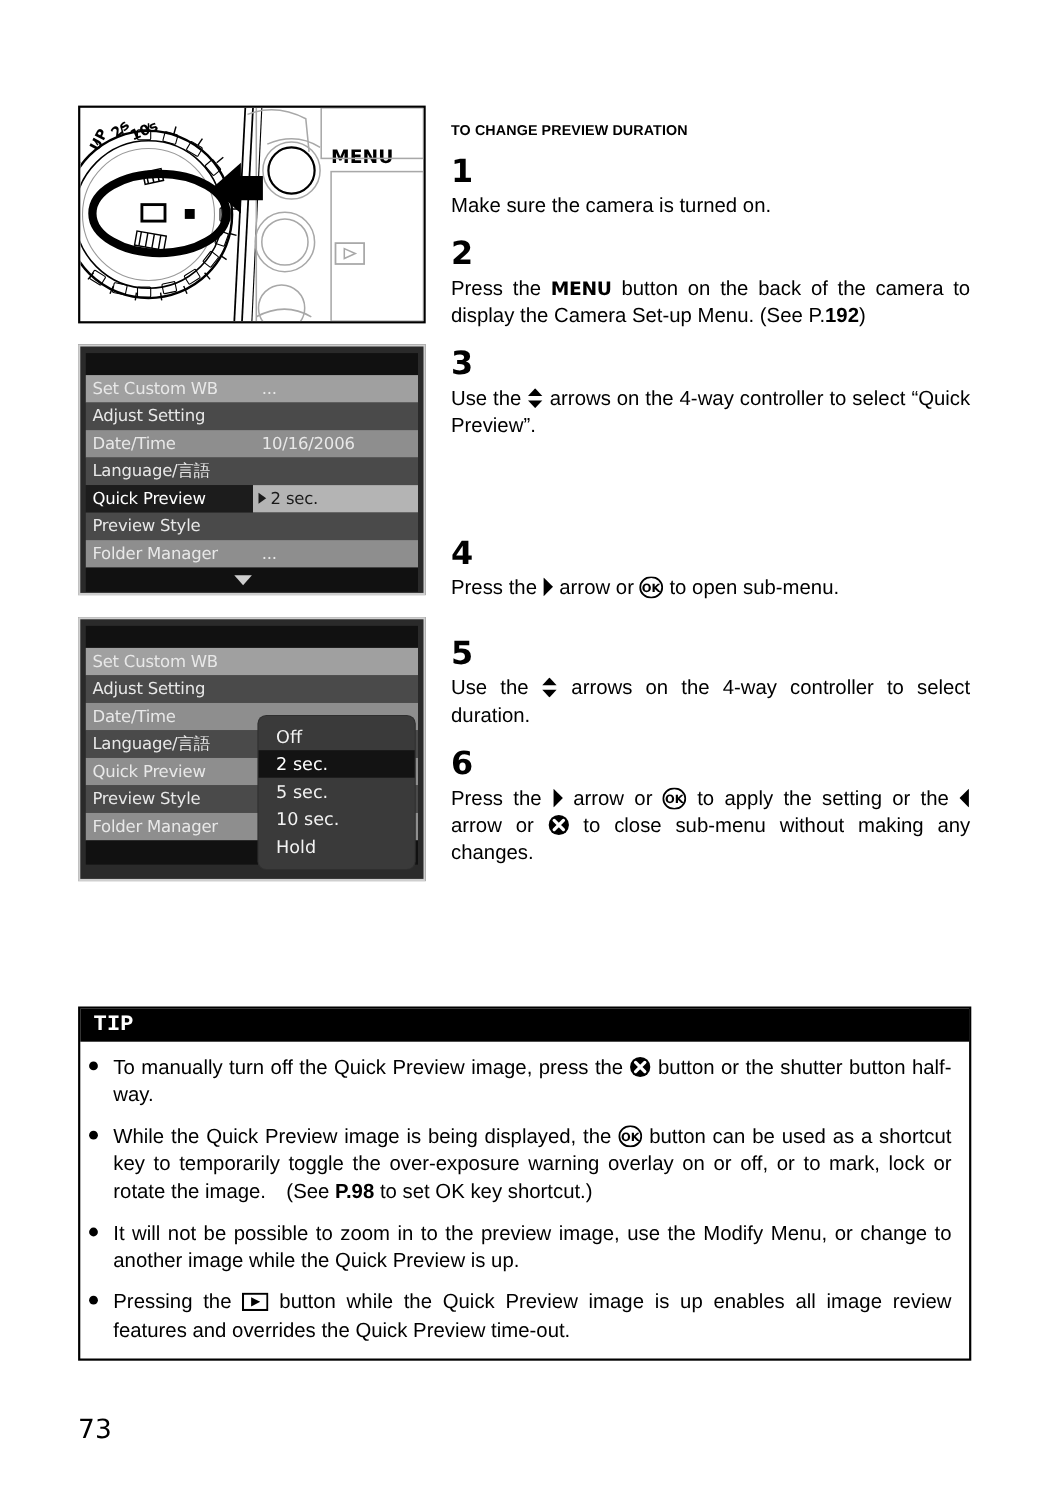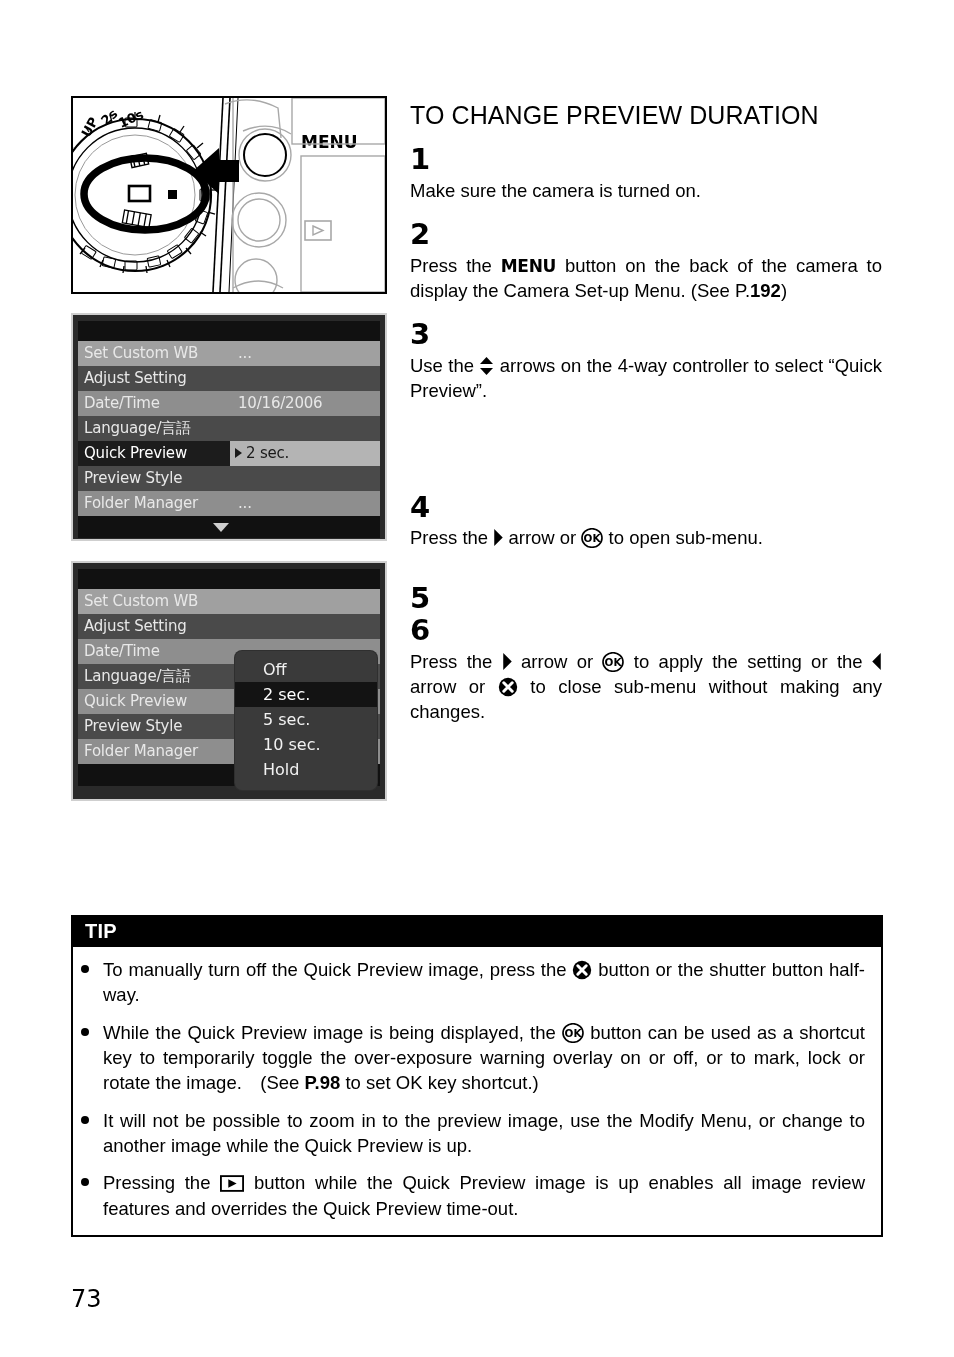--- a/index.html
+++ b/index.html
@@ -113,40 +113,40 @@
     top: 88px;
     width: 142px;
     background: #3a3a3a;
     border-radius: 7px;
     padding: 6px 0 8px 0;
     box-shadow: 0 0 0 1px #2f2f2f;
   }
   .sub-item {
     height: 25px;
     line-height: 25px;
-    padding-left: 28px;
+    padding-left: 16px;
     color: #f2f2f2;
     font-size: 16px;
     font-family: "DejaVu Sans", sans-serif;
     white-space: nowrap;
   }
   .sub-item.sel { background: #131313; color: #ffffff; }
 
   
   .right-col {
     position: absolute;
     left: 410px;
     top: 99px;
     width: 472px;
   }
   .sec-title {
-    font-size: 25px;
-    font-weight: normal;
+    font-size: 13px;
+    font-weight: bold;
     letter-spacing: 0.1px;
-    margin: 2px 0 16px 0;
+    margin: 12px 0 16px 0;
   }
   .step-num {
     font-family: "DejaVu Sans", sans-serif;
     font-size: 29px;
     font-weight: bold;
     line-height: 0.95;
     margin-bottom: 5px;
     letter-spacing: -1px;
   }
   .step-body {
@@ -186,21 +186,21 @@
     box-sizing: border-box;
     background: #fff;
   }
   .tip-head {
     background: #000;
     color: #fff;
     font-size: 20px;
     font-weight: bold;
     padding: 3px 0 4px 12px;
     letter-spacing: 0.2px;
-    font-family: Liberation Sans, sans-serif;
+    font-family: Liberation Mono, monospace;
   }
   .tip-body { padding: 10px 16px 12px 2px; }
   .tip-item {
     position: relative;
     padding-left: 28px;
     font-size: 18.5px;
     line-height: 1.37;
     text-align: justify;
     text-justify: inter-word;
     margin-bottom: 12px;
@@ -428,20 +428,24 @@
   <div class="step-num">4</div>
   <div class="step-body noj"><span>Press the </span><svg class="ic ic-right" viewBox="0 0 10 18">
         <path d="M1 0 L10 9 L1 18 Z" fill="#000"></path>
       </svg><span> arrow or </span><svg class="ic ic-ok" viewBox="0 0 24 22">
         <ellipse cx="12" cy="11" rx="11" ry="10.2" fill="none" stroke="#000" stroke-width="1.8"></ellipse>
         <text x="12" y="15.5" text-anchor="middle" font-family="'DejaVu Sans',sans-serif" font-size="11.5" font-weight="bold" fill="#000">OK</text>
       </svg><span> to open sub-menu.</span></div>
   <div class="gap-4"></div>
 
   <div class="step-num">5</div>
+  <div class="step-body"><span>Use the </span><svg class="ic ic-updown" viewBox="0 0 15 18">
+        <path d="M7.5 0 L14 7 L1 7 Z" fill="#000"></path>
+        <path d="M7.5 18 L1 11 L14 11 Z" fill="#000"></path>
+      </svg><span> arrows on the 4-way controller to select duration.</span></div>
 
   <div class="step-num">6</div>
   <div class="step-body"><span>Press the </span><svg class="ic ic-right" viewBox="0 0 10 18">
         <path d="M1 0 L10 9 L1 18 Z" fill="#000"></path>
       </svg><span> arrow or </span><svg class="ic ic-ok" viewBox="0 0 24 22">
         <ellipse cx="12" cy="11" rx="11" ry="10.2" fill="none" stroke="#000" stroke-width="1.8"></ellipse>
         <text x="12" y="15.5" text-anchor="middle" font-family="'DejaVu Sans',sans-serif" font-size="11.5" font-weight="bold" fill="#000">OK</text>
       </svg><span> to apply the setting or the </span><svg class="ic ic-left" viewBox="0 0 10 18">
         <path d="M9 0 L0 9 L9 18 Z" fill="#000"></path>
       </svg><span> arrow or </span><svg class="ic ic-x" viewBox="0 0 20 20">

